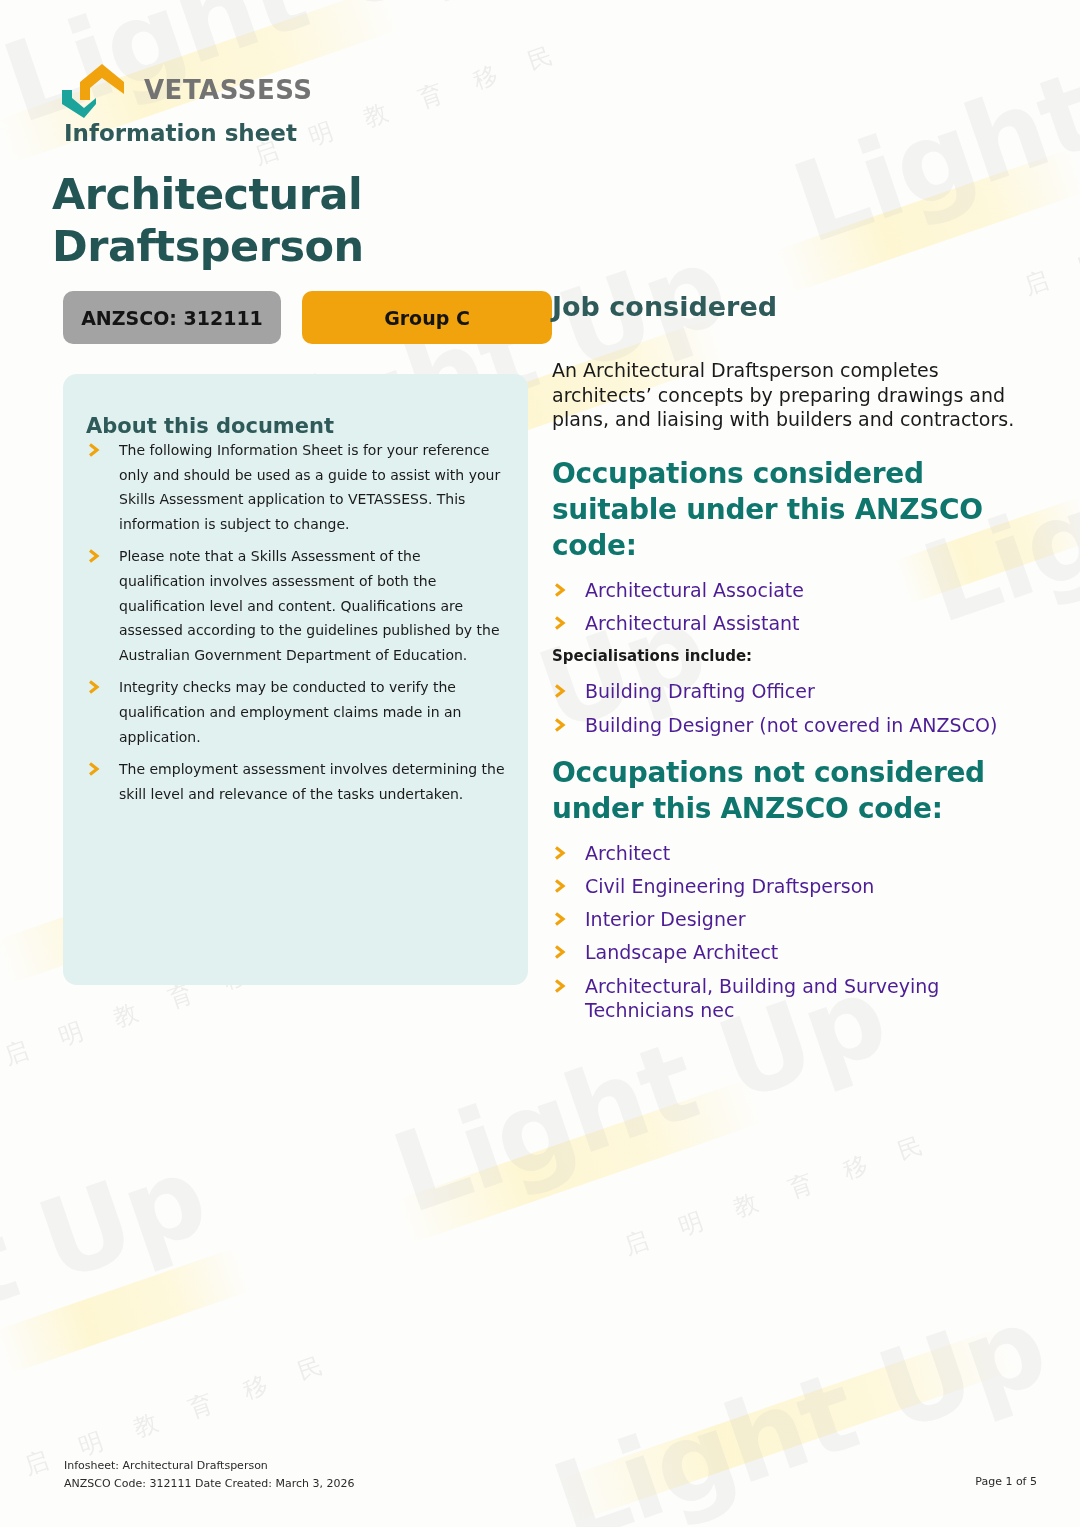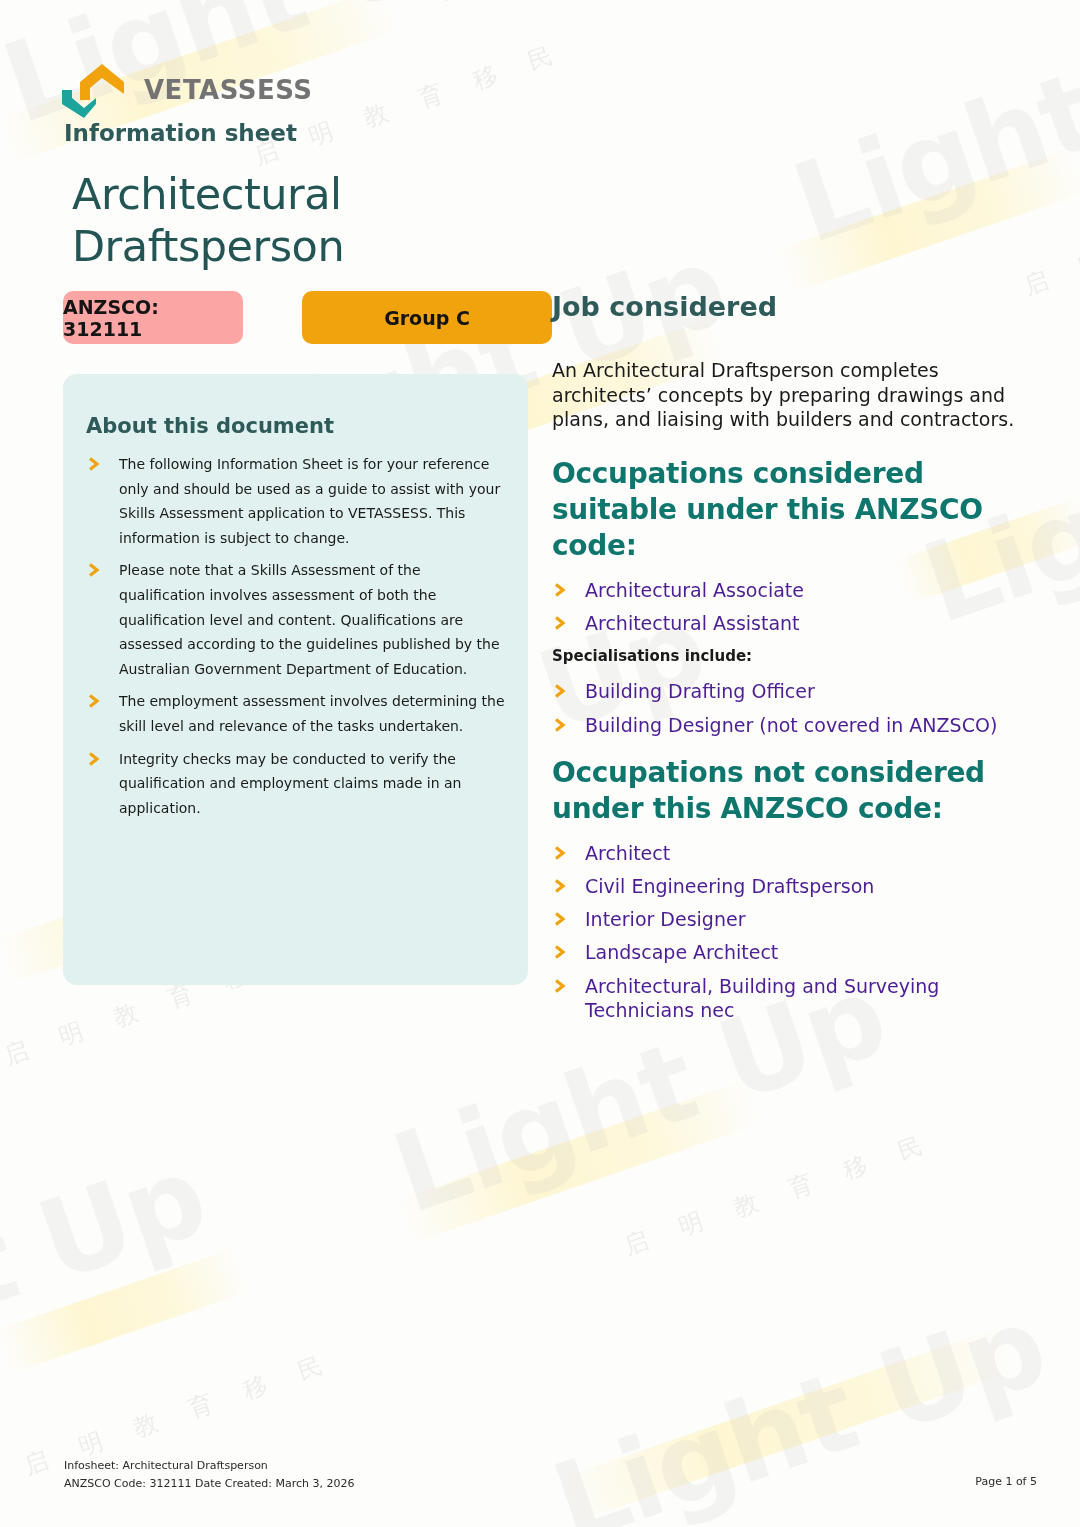--- a/index.html
+++ b/index.html
@@ -56,45 +56,44 @@
       font-size: 26px;
       color: #737373;
       letter-spacing: 0.5px;
       margin-top: 0px;
     }
     .subtitle {
       position: absolute; left: 64px; top: 120px;
       font-size: 23px; font-weight: bold; color: #2e5a59;
     }
     .page-title {
-      position: absolute; left: 72px; top: 168px;
-      font-size: 43px; font-weight: normal; color: #245555;
+      position: absolute; left: 52px; top: 168px;
+      font-size: 43px; font-weight: bold; color: #245555;
       line-height: 52px;
       letter-spacing: -0.5px;
     }
 
     .badge {
       position: absolute; top: 291px; height: 53px;
       border-radius: 10px;
       display: flex; align-items: center; justify-content: center;
       font-size: 19px; font-weight: bold; color: #141414;
     }
-    .badge-anzsco { left: 63px; width: 180px; background: #fca5a5; }
+    .badge-anzsco { left: 63px; width: 218px; background: #a3a3a3; }
     .badge-group { left: 302px; width: 250px; background: #f0a30c; }
 
     .about-card {
       position: absolute; left: 63px; top: 374px;
       width: 465px; height: 611px;
       background: #e1f1f0;
       border-radius: 14px;
       padding: 40px 22px 0 23px;
     }
     .about-title {
       font-size: 21px; font-weight: bold; color: #2e5a59;
-      margin-bottom: 14px;
     }
     .about-list { list-style: none; }
     .about-list li {
       position: relative;
       padding-left: 33px;
       font-size: 14px; line-height: 24.6px;
       color: #1a1a1a;
       margin-bottom: 8px;
     }
     .chev {
@@ -213,27 +212,27 @@
       <li>
         <svg class="chev" viewBox="0 0 12 14">
             <polyline points="2,1.5 9,7 2,12.5" fill="none" stroke="#f0a30c" stroke-width="3.2"></polyline>
           </svg>
         <span>Please note that a Skills Assessment of the qualification involves assessment of both the qualification level and content. Qualifications are assessed according to the guidelines published by the Australian Government Department of Education.</span>
       </li>
       <li>
         <svg class="chev" viewBox="0 0 12 14">
             <polyline points="2,1.5 9,7 2,12.5" fill="none" stroke="#f0a30c" stroke-width="3.2"></polyline>
           </svg>
+        <span>Integrity checks may be conducted to verify the qualification and employment claims made in an application.</span>
+      </li>
+      <li>
+        <svg class="chev" viewBox="0 0 12 14">
+            <polyline points="2,1.5 9,7 2,12.5" fill="none" stroke="#f0a30c" stroke-width="3.2"></polyline>
+          </svg>
         <span>The employment assessment involves determining the skill level and relevance of the tasks undertaken.</span>
-      </li>
-      <li>
-        <svg class="chev" viewBox="0 0 12 14">
-            <polyline points="2,1.5 9,7 2,12.5" fill="none" stroke="#f0a30c" stroke-width="3.2"></polyline>
-          </svg>
-        <span>Integrity checks may be conducted to verify the qualification and employment claims made in an application.</span>
       </li>
     </ul>
   </section>
 
   <section class="right-col">
     <h2 class="h-job">Job considered</h2>
     <p class="job-desc">An Architectural Draftsperson completes architects’ concepts by preparing drawings and plans, and liaising with builders and contractors.</p>
 
     <h2 class="h-section">Occupations considered suitable under this ANZSCO code:</h2>
     <ul class="occ-list">

